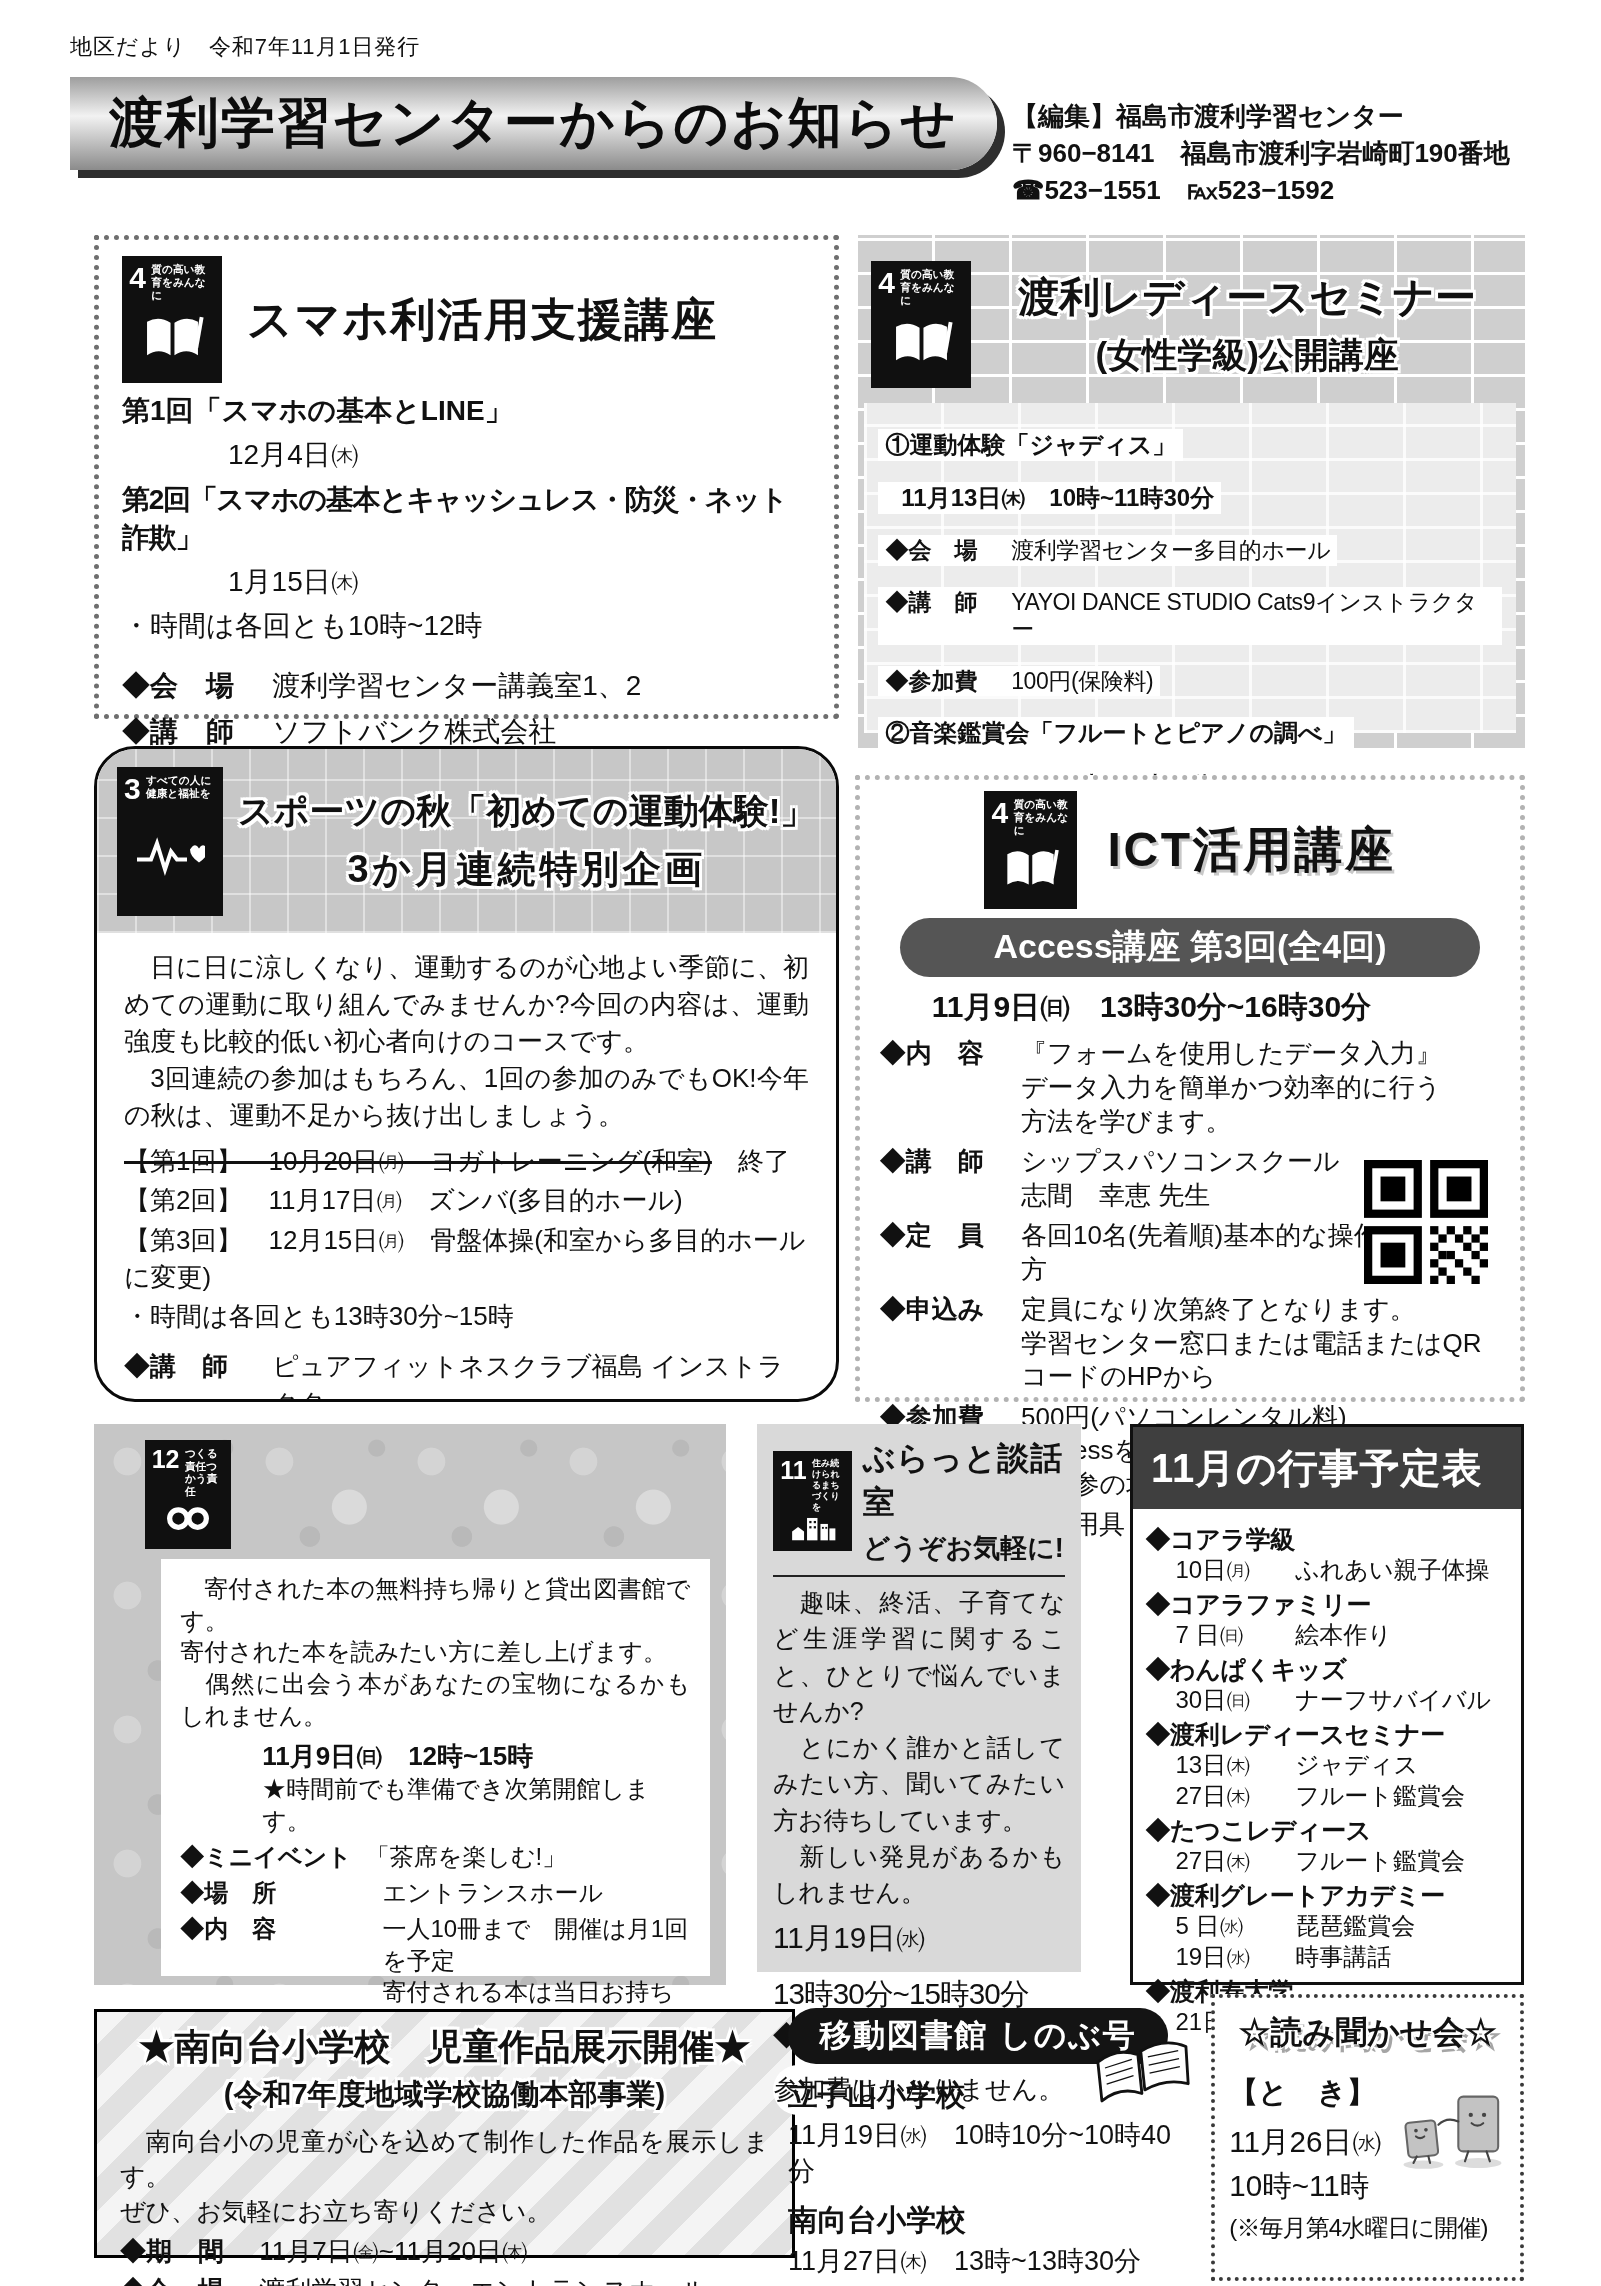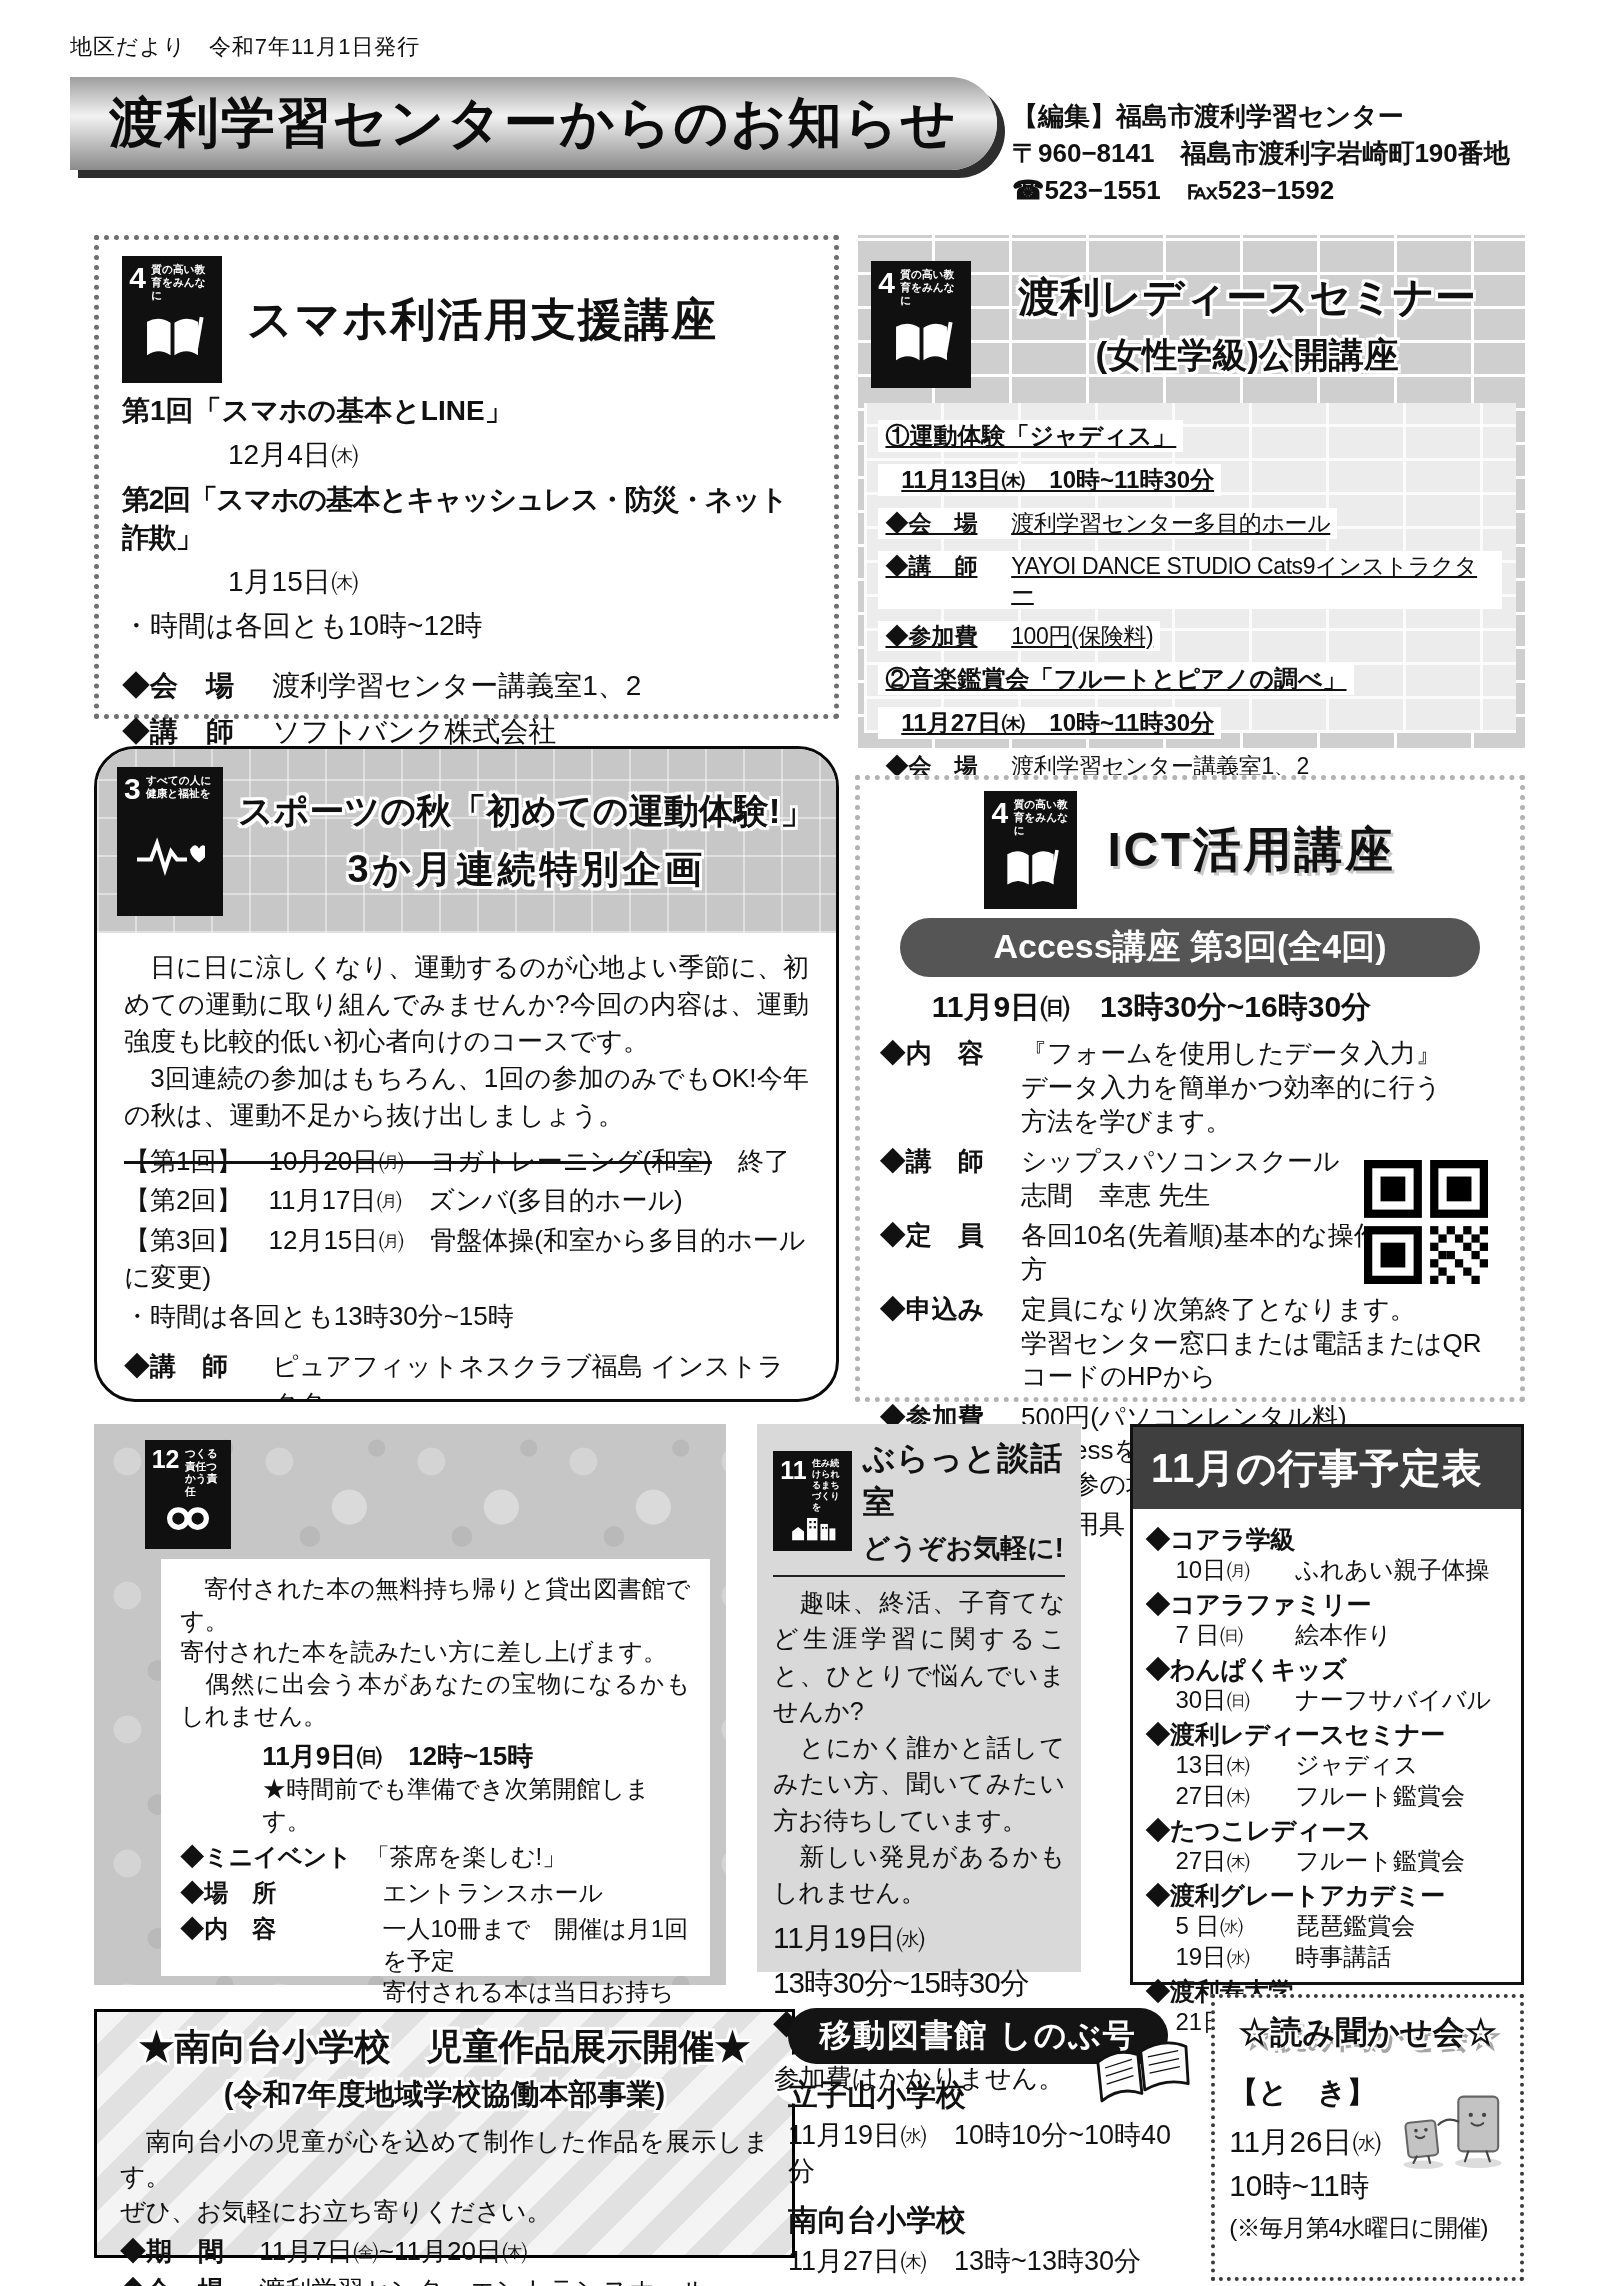--- a/index.html
+++ b/index.html
@@ -94,21 +94,21 @@
                             repeating-linear-gradient(90deg,#fff 0 2.7px,transparent 2.7px 77px); }
   .e-head { display:flex; align-items:center; gap:14.3px; padding:18px 16px 7.2px; height:168px; }
   .e-titles { flex:1; text-align:center; }
   .e-t1 { font-size:41px; font-weight:900; }
   .e-t2 { font-size:35px; font-weight:900; margin-top:7.2px; }
   .e-body { padding:5.4px 14.3px; font-size:23px; line-height:1.18;
             background-color:#ececec;
             background-image:repeating-linear-gradient(0deg,rgba(255,255,255,.8) 0 2.7px,transparent 2.7px 34px),
                              repeating-linear-gradient(90deg,rgba(255,255,255,.8) 0 2.7px,transparent 2.7px 77px);
             margin:0 9px; height:330px; }
-  .e-body .row { background:#fff; width:fit-content; padding:1.8px 7.2px; margin-top:12px; max-width:100%;text-decoration:underline; }
+  .e-body .row { background:#fff; width:fit-content; padding:1.8px 7.2px; margin-top:21px; max-width:100%; }
   .e-body .drow { gap:10.7px; }
   .e-body .dlabel { width:115px; }
   .e-body .ttl { font-weight:800; font-size:24px; }
   .e-body .dt { padding-left:23px; font-weight:700; font-size:24px; }
   .e-body .dval { letter-spacing:-0.4px; }
 
   
   .box-f { left:855px; top:775px; width:670px; height:627px; border:5.4px dotted #b2b2b2; background:#fff; padding:10.7px 19.7px; }
   .f-head { display:flex; align-items:center; justify-content:center; gap:30px; }
   .f-title { font-size:48px; font-weight:900; letter-spacing:2.7px; text-shadow:2.7px 2.7px 0 #c9c9c9; }
@@ -123,21 +123,21 @@
 
   
   .box-g { left:757px; top:1424px; width:324px; height:548px; background:#d9d9d9; padding:12.5px 16px; }
   .g-head { display:flex; gap:10.7px; align-items:center; }
   .g-titles { flex:1; }
   .g-t1 { font-size:32px; font-weight:900; letter-spacing:0.9px; }
   .g-t2 { font-size:27px; font-weight:700; margin-top:5.4px; }
   .g-hr { border-top:2.7px solid #222; margin:9px 0 7.2px; }
   .box-g .para { font-size:25px; line-height:1.45; }
   .g-date { font-size:29.6px; margin-top:7.2px; }
-  .g-time { font-size:29.6px; margin-top:4px; letter-spacing:-0.9px; }
+  .g-time { font-size:29.6px; margin-top:15px; letter-spacing:-0.9px; }
   .g-place { font-size:27px; font-weight:600; margin-top:3.6px; }
   .g-pill { margin-top:10.7px; background:#fff; border-radius:27px; height:50px; display:flex; align-items:center; justify-content:center;
             font-size:26px; }
 
   
   .box-h { left:1130px; top:1424px; width:394px; height:561px; border:3.6px solid #101010; background:#fff; }
   .h-head { height:82px; background:#3f3f3f; color:#fff; display:flex; align-items:center; padding-left:18px;
             font-size:40px; font-weight:900; letter-spacing:0.9px; }
   .h-body { padding:10.7px 12.5px; font-size:24px; line-height:1.2; }
   .h-name { font-weight:800; margin-top:4.5px; font-size:25px; letter-spacing:-0.4px; }

